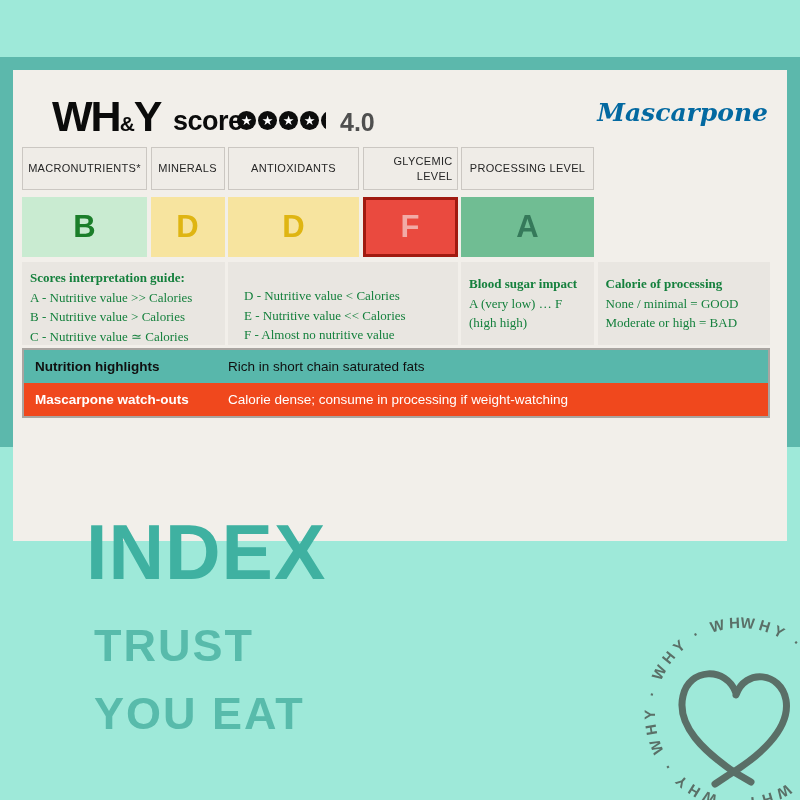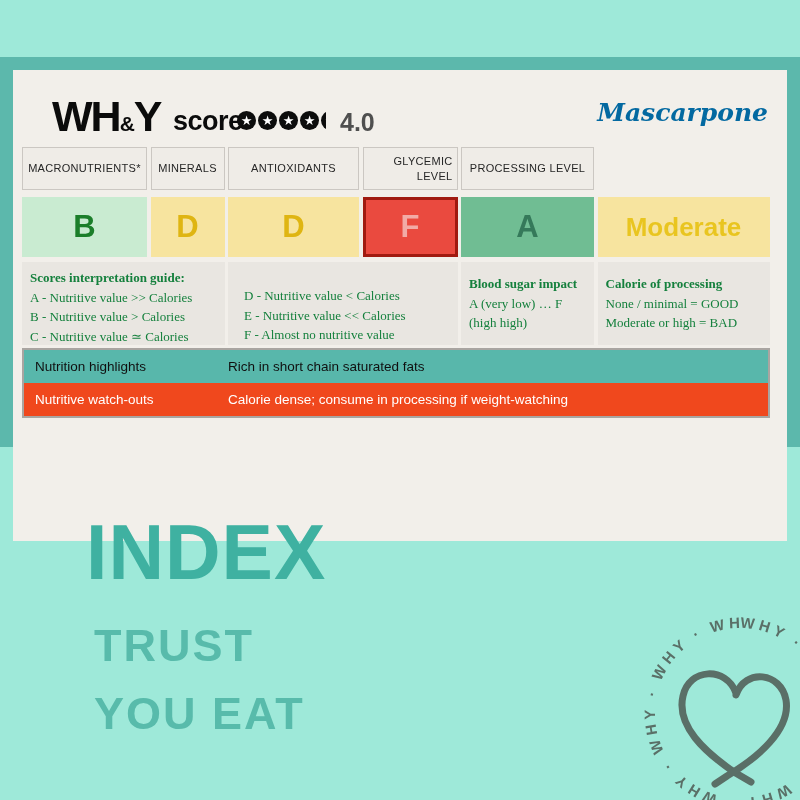--- a/index.html
+++ b/index.html
@@ -48,21 +48,21 @@
            padding:6px 8px; color:#15803d; overflow:hidden;font-family:Liberation Serif, serif; }
   .block .title { font-weight:700; }
   .block-macro { grid-column:1 / 3; }
   .block-def   { grid-column:3 / 5; padding-top:24px; padding-left:16px; }
   .block-gly, .block-proc { padding-top:12px; }
   .footnote { font-style:italic; }
 
   
   .bars { position:absolute; left:9px; top:278px; width:748px; border:2px solid var(--bar_border); }
   .bar { height:33px; display:flex; align-items:center; font-size:13.5px; }
-  .bar-label { width:204px; padding-left:11px; font-weight:400; flex:none; }
+  .bar-label { width:204px; padding-left:11px; font-weight:700; flex:none; }
   .bar-highlight { background:var(--bar_teal); color:#101010; }
   .bar-watchout  { background:var(--bar_orange); color:#ffffff; }
 
   
   .trust   { position:absolute; left:86px; top:508px; font-size:77px; font-weight:800; letter-spacing:1px; color:var(--trust); }
   .line2   { position:absolute; left:94px; top:620px; font-size:45px; font-weight:800; letter-spacing:2px; color:var(--tagline); }
   .line3   { position:absolute; left:94px; top:688px; font-size:45px; font-weight:800; letter-spacing:2px; color:var(--tagline); }
 
   
   .stamp { position:absolute; left:595px; top:568px; width:290px; height:290px; }
@@ -98,21 +98,20 @@
     <div class="hcell">GLYCEMIC LEVEL</div>
     <div class="hcell">PROCESSING LEVEL</div>
   </div>
 
   <div class="grid grid-grades">
     <div class="gcell tone-lightgreen">B</div>
     <div class="gcell tone-yellow">D</div>
     <div class="gcell tone-yellow">D</div>
     <div class="gcell tone-red">F</div>
     <div class="gcell tone-green">A</div>
-    <div class="gcell tone-yellow word">Moderate</div>
   </div>
 
   <div class="grid grid-guide">
     <div class="block block-macro">
       <div class="title">Scores interpretation guide:</div>
       <div>A - Nutritive value &gt;&gt; Calories</div>
       <div>B - Nutritive value &gt; Calories</div>
       <div>C - Nutritive value ≃ Calories</div>
       <div class="footnote">*Carbs, Proteins, Fats &amp; Fiber</div>
     </div>
@@ -131,21 +130,21 @@
       <div>Moderate or high = BAD</div>
     </div>
   </div>
 
   <div class="bars">
     <div class="bar bar-highlight">
       <div class="bar-label">Nutrition highlights</div>
       <div class="bar-text">Rich in short chain saturated fats</div>
     </div>
     <div class="bar bar-watchout">
-      <div class="bar-label">Nutritive watch-outs</div>
+      <div class="bar-label">Mascarpone watch-outs</div>
       <div class="bar-text">Calorie dense; consume in processing if weight-watching</div>
     </div>
   </div>
 </div>
 
 <div class="trust">INDEX</div>
 <div class="line2">TRUST</div>
 <div class="line3">YOU EAT</div>
 
 <svg class="stamp" viewBox="0 0 290 290">

